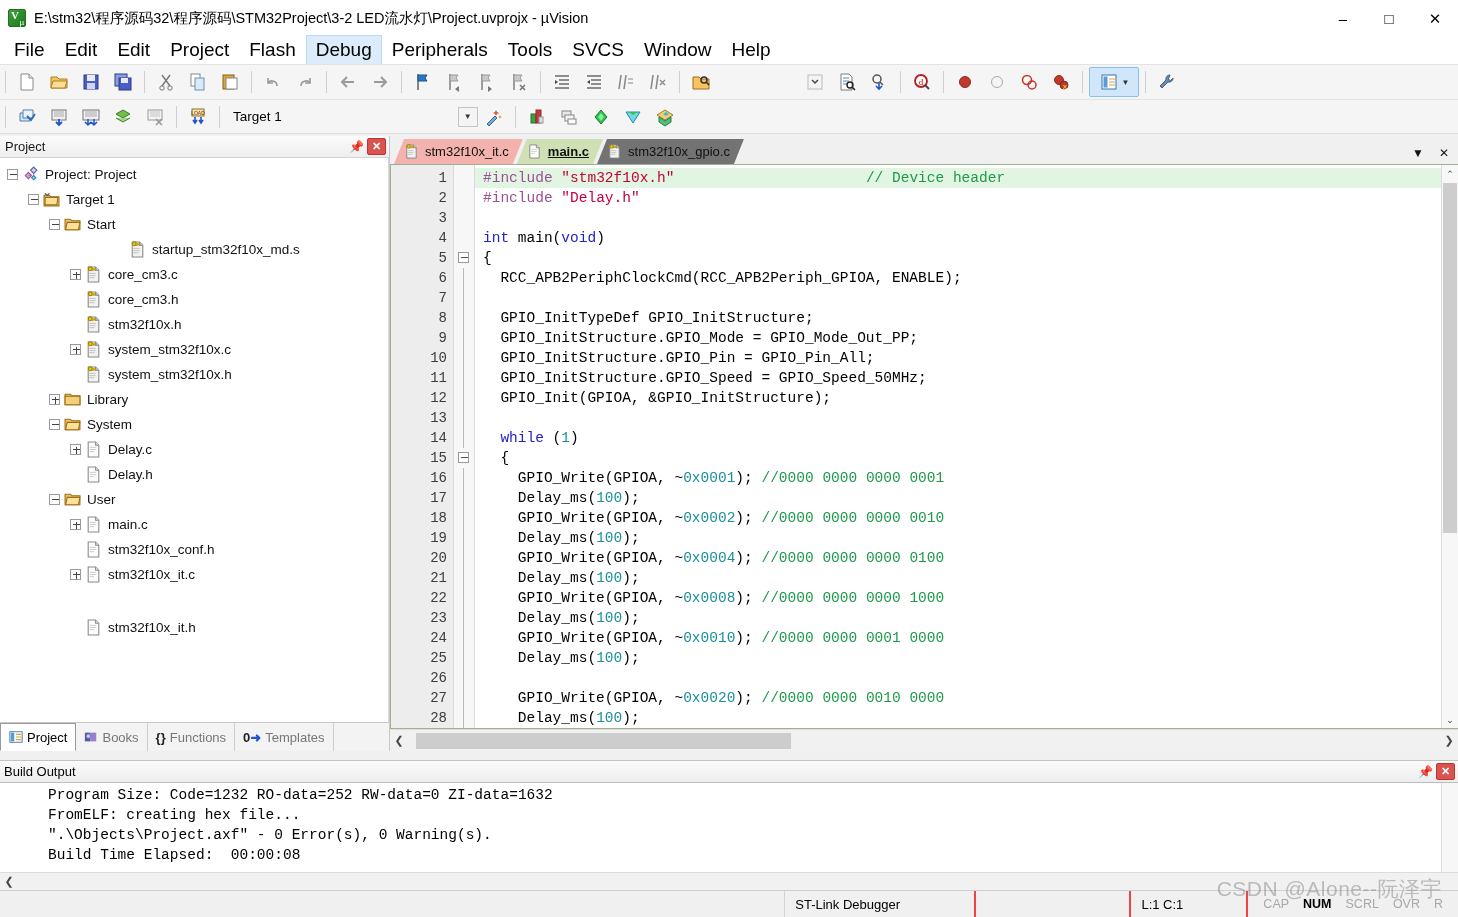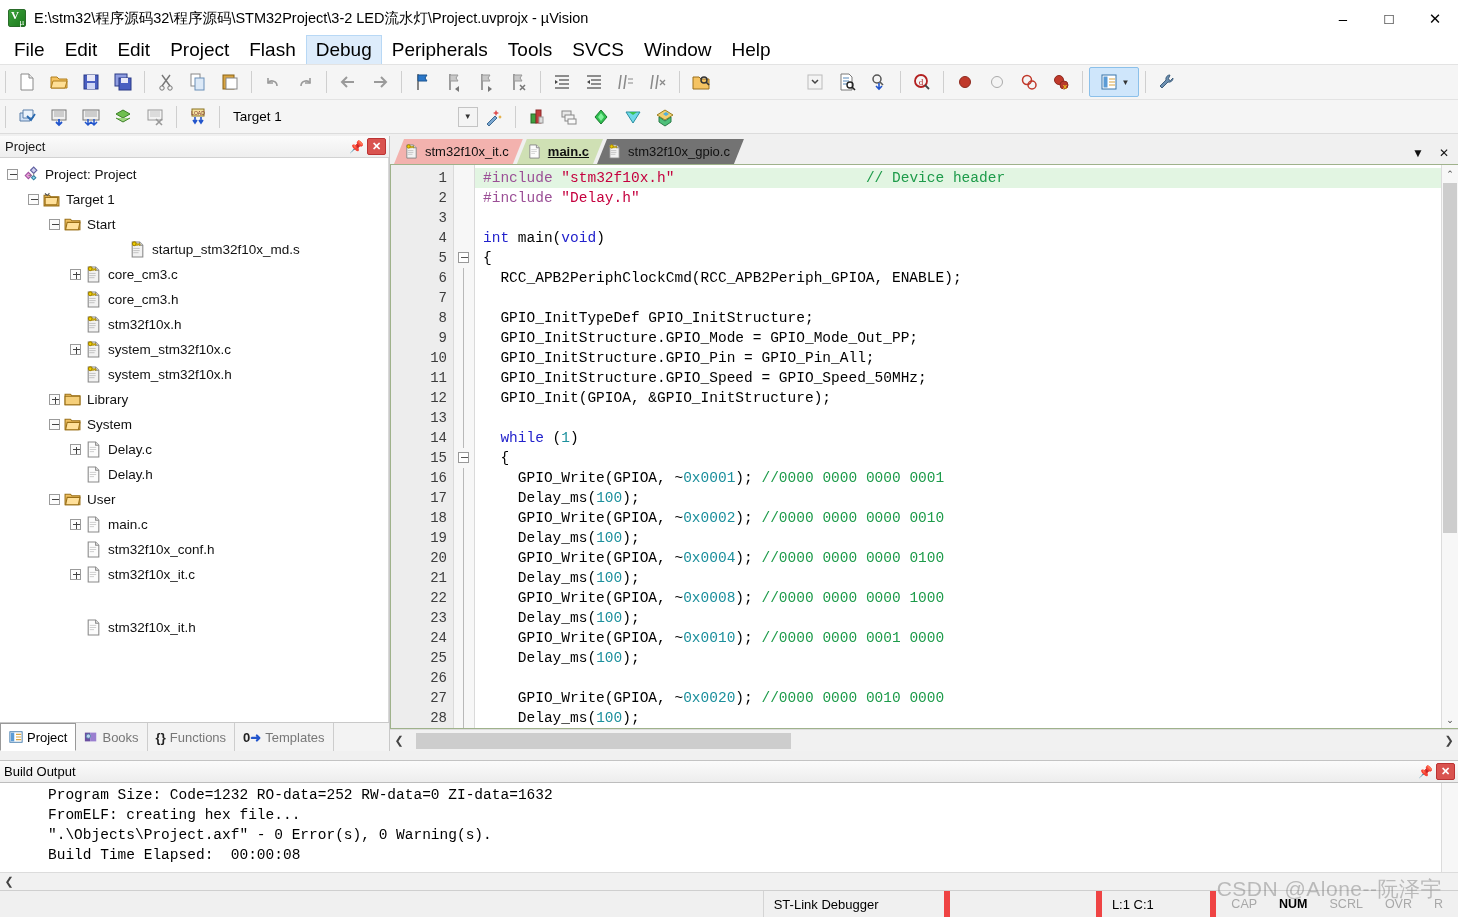--- a/index.html
+++ b/index.html
@@ -252,21 +252,21 @@
     display: flex; align-items: center;
   }
 
   
   .statusbar {
     position: absolute; left: 0; bottom: 0; width: 1458px; height: 27px;
     background: #f0f0f0; border-top: 1px solid #cfcfcf;
     display: flex; align-items: center; font-size: 13px; color: #000;
   }
   .sb-cell { height: 27px; display: flex; align-items: center; padding: 0 10px;
-             border-right: 6px solid #ef4444; white-space: nowrap; }
+             border-right: 2px solid #ef4444; white-space: nowrap; }
   .sb-ind { color: #a8a8a8; padding: 0 5px; font-size: 12.5px; }
   .sb-ind.on { color: #000; font-weight: bold; }
   .watermark {
     position: absolute; right: 16px; bottom: 14px;
     font-size: 21px; color: rgba(120,120,120,0.45);
     white-space: nowrap; pointer-events: none; letter-spacing: 0.5px;
   }
 </style>
 </head>
 <body>
@@ -1038,21 +1038,21 @@
     <div class="build-hscroll">
       <span class="hs-arrow">❮</span>
     </div>
   </div>
 
   <div class="statusbar">
     <div class="sb-cell" style="width:810px;border-right:1px solid #d4d4d4;"></div>
     <div class="sb-cell" style="width:196px;">ST-Link Debugger</div>
     <div class="sb-cell" style="width:160px;"></div>
     <div class="sb-cell" style="width:120px;">L:1 C:1</div>
-    <div class="sb-cell" style="border-right:none;gap:12px;">
+    <div class="sb-cell" style="border-right:none;gap:4px;">
       <span class="sb-ind">CAP</span>
       <span class="sb-ind on">NUM</span>
       <span class="sb-ind">SCRL</span>
       <span class="sb-ind">OVR</span>
       <span class="sb-ind">R</span>
     </div>
   </div>
 
   <div class="watermark">CSDN @Alone--阮泽宇</div>
 </div>

